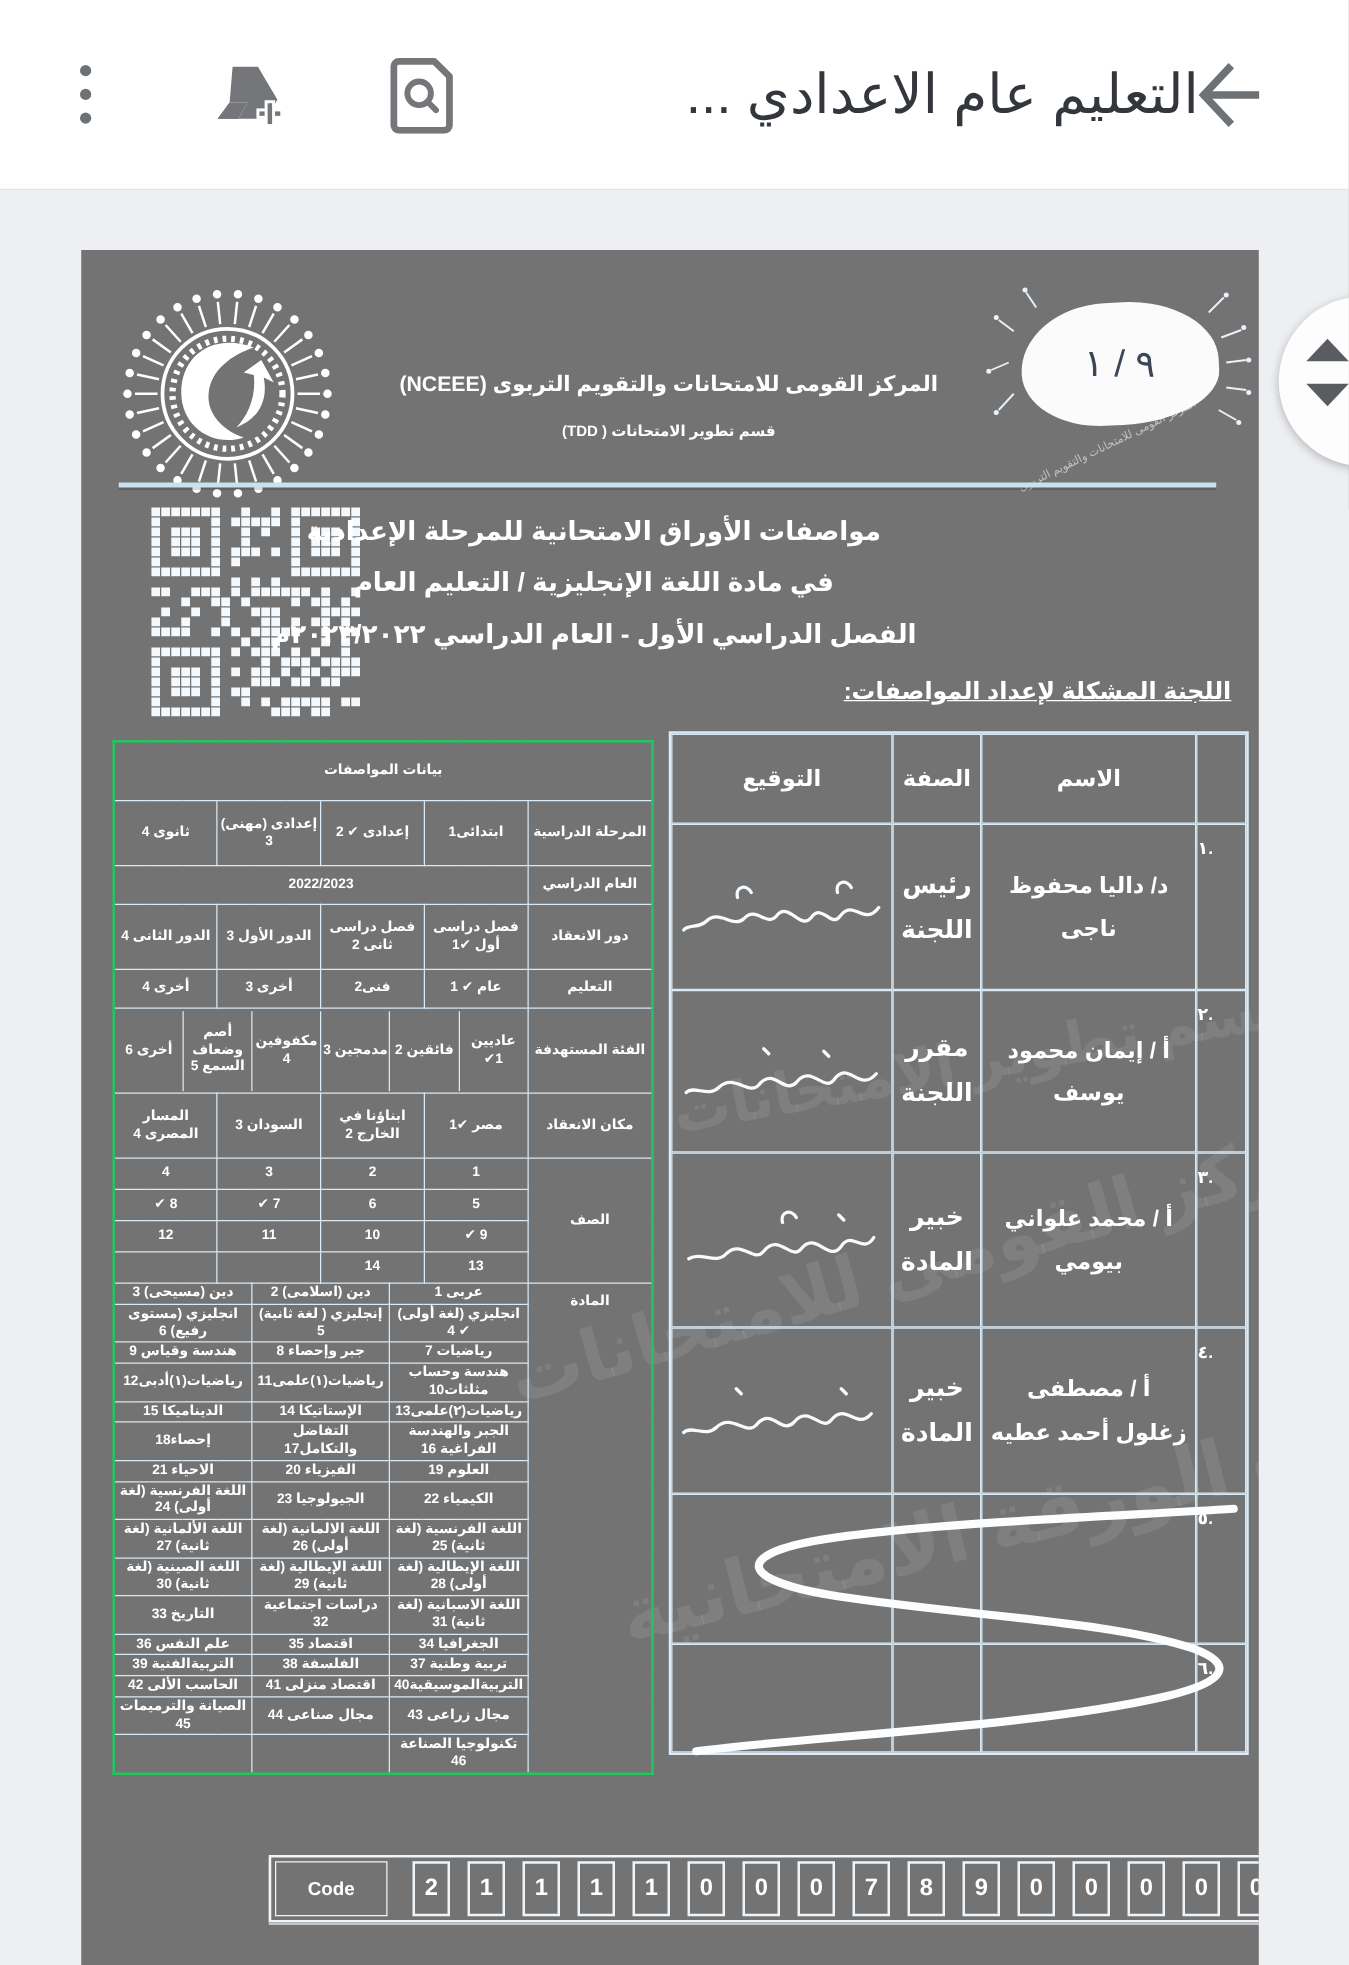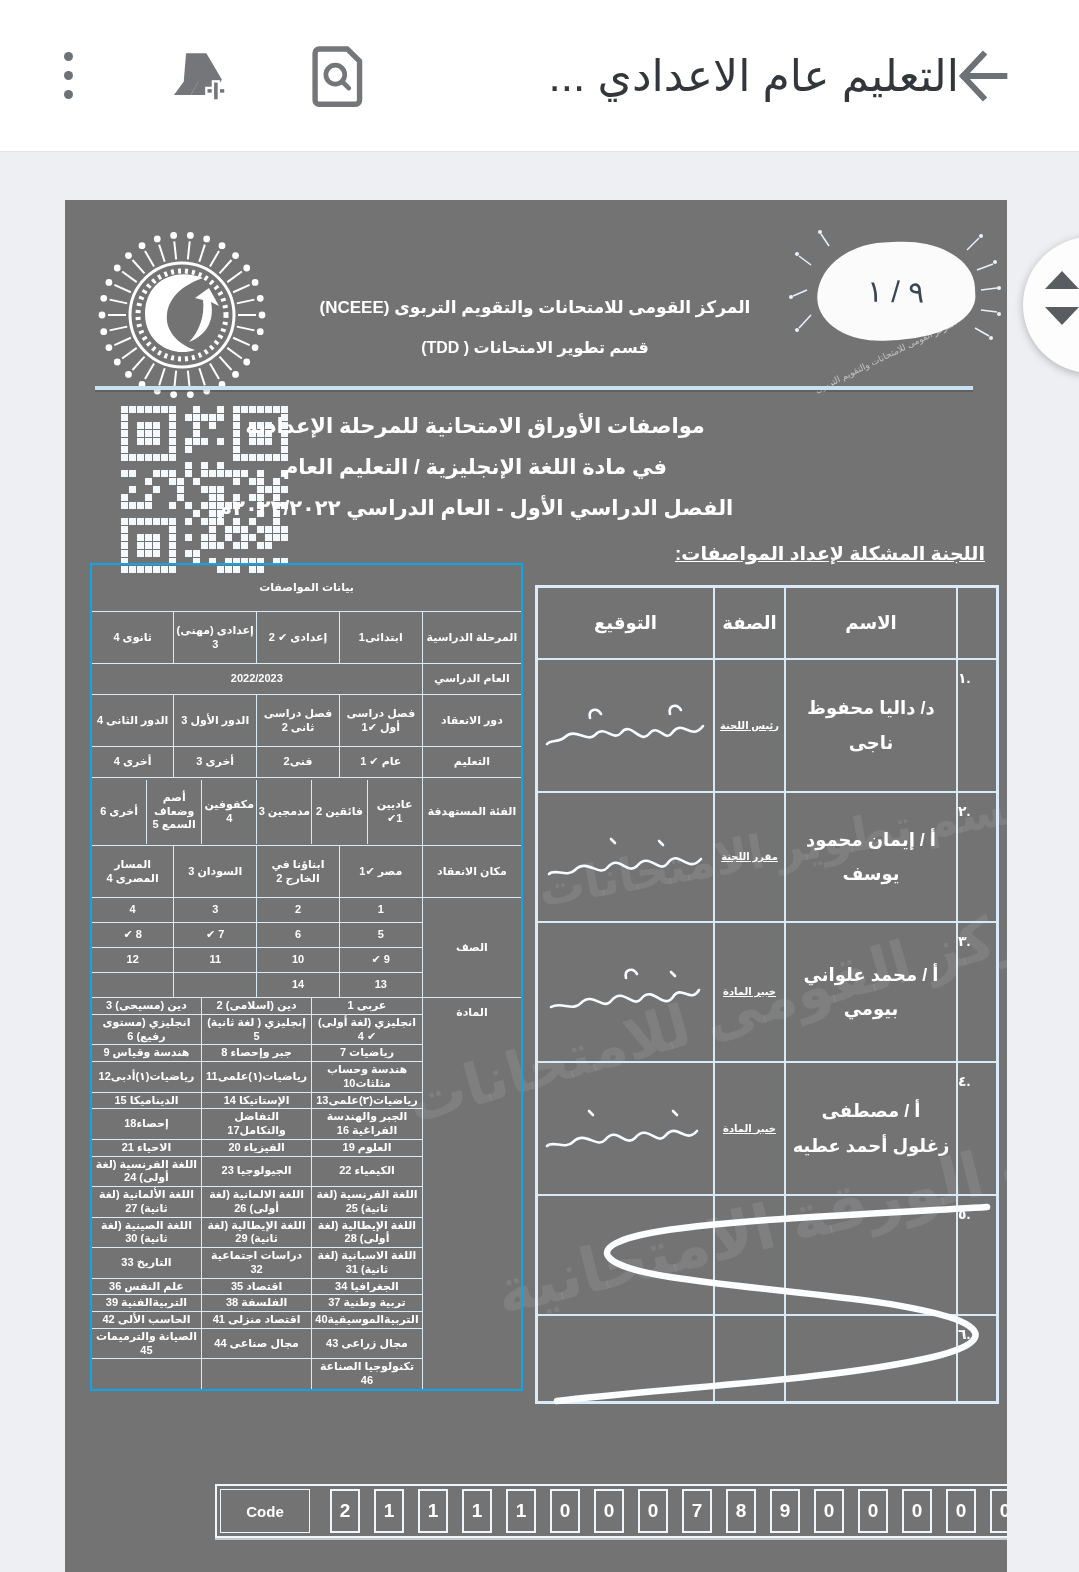--- a/index.html
+++ b/index.html
@@ -14,57 +14,57 @@
   .dots{display:flex;flex-direction:column;gap:10px;}
   .dots i{width:9px;height:9px;border-radius:50%;background:#6d7276;}
   
   .canvas{position:absolute;left:0;top:152px;width:1079px;height:1420px;background:#edeff2;}
   .page{position:absolute;left:65px;top:48px;width:942px;height:1372px;background:#737373;overflow:hidden;}
   .page *{color:#fff;}
   
   .org{position:absolute;left:240px;top:96px;width:460px;text-align:center;font-weight:bold;
        font-size:17px;direction:rtl;line-height:1.4;}
   .org2{position:absolute;left:240px;top:138px;width:460px;text-align:center;font-weight:bold;
-        font-size:16px;direction:rtl;}
+        font-size:12px;direction:rtl;}
   .rule{position:absolute;left:30px;top:186px;width:878px;height:4px;background:#c9e2f2;
         box-shadow:0 2px 0 rgba(0,0,0,.15);}
   .stamp{position:absolute;left:752px;top:42px;width:158px;height:98px;background:#fbfbfb;
          border-radius:48% 52% 55% 45%/60% 55% 45% 50%;transform:rotate(-3deg);
          display:flex;align-items:center;justify-content:center;}
   .stamp span{color:#3a4656;font-size:30px;transform:rotate(4deg);}
   .stamp-cap{position:absolute;left:726px;top:150px;width:190px;font-size:9px;
              color:rgba(255,255,255,.55);transform:rotate(-26deg);direction:rtl;text-align:center;line-height:1.5;}
   
   .titles{position:absolute;left:110px;top:206px;width:600px;text-align:center;font-weight:bold;
           font-size:21px;direction:rtl;line-height:1.95;}
   .intro{position:absolute;right:22px;top:342px;font-weight:bold;font-size:19px;direction:rtl;text-decoration:underline;}
   .qr{position:absolute;left:56px;top:198px;}
   
-  table.spec{position:absolute;left:25px;top:363px;width:432px;border-collapse:collapse;
-             border:2px solid #0ea5e9;direction:rtl;table-layout:fixed;}
+  table.spec{position:absolute;left:25px;top:392px;width:432px;border-collapse:collapse;
+             border:2px solid #22c55e;direction:rtl;table-layout:fixed;}
   table.spec td{border:1px solid #d9eaf7;text-align:center;font-weight:bold;font-size:11px;
                 line-height:1.25;padding:1px 2px;overflow:hidden;}
   td.spec-title{font-size:17px;height:44px;}
   td.lbl{font-size:12.5px;}
   tr.h-lg{height:52px;} tr.h-sm{height:31px;} tr.h-xl{height:68px;} tr.h-gr{height:25px;}
   .tg-wrap{display:flex;direction:rtl;align-items:stretch;min-height:64px;}
   .tg-wrap>div{flex:1;border-left:1px solid #d9eaf7;display:flex;align-items:center;justify-content:center;padding:1px;}
   .tg-wrap>div:last-child{border-left:none;}
   
   .committee{position:absolute;left:470px;top:385px;width:460px;display:grid;direction:rtl;
              grid-template-columns:40px 172px 71px 177px;
              grid-template-rows:72px 133px 130px 140px 133px 120px 87px;
              border:2px solid #dcebf7;}
   .committee>div{border:1px solid #d9eaf7;display:flex;align-items:center;justify-content:center;
                  text-align:center;font-weight:bold;}
   .c-head{font-size:18px;}
   .c-num{align-items:flex-start !important;justify-content:flex-start !important;
          padding:10px 6px 0 0;font-size:14px;direction:ltr;}
   .c-name{font-size:18px;line-height:1.9;padding:0 6px;}
-  .c-role{font-size:10px;line-height:1.8;text-decoration:underline;}
+  .c-role{font-size:20px;line-height:1.8;}
   
   .wm{position:absolute;font-weight:bold;color:rgba(255,255,255,.09);white-space:nowrap;direction:rtl;pointer-events:none;}
   
   .code-row{position:absolute;left:150px;top:1284px;display:flex;direction:ltr;align-items:stretch;
             border:2px solid #eef5fb;box-shadow:0 2px 0 rgba(255,255,255,.6);padding:3px;gap:14px;}
   .code-label{width:88px;display:flex;align-items:center;justify-content:center;font-weight:bold;
               font-size:15px;border:1px solid #eef5fb;margin-right:6px;}
   .code-digit{width:26px;height:40px;border:2px solid #eef5fb;display:flex;align-items:center;
               justify-content:center;font-weight:bold;font-size:19px;}
   

